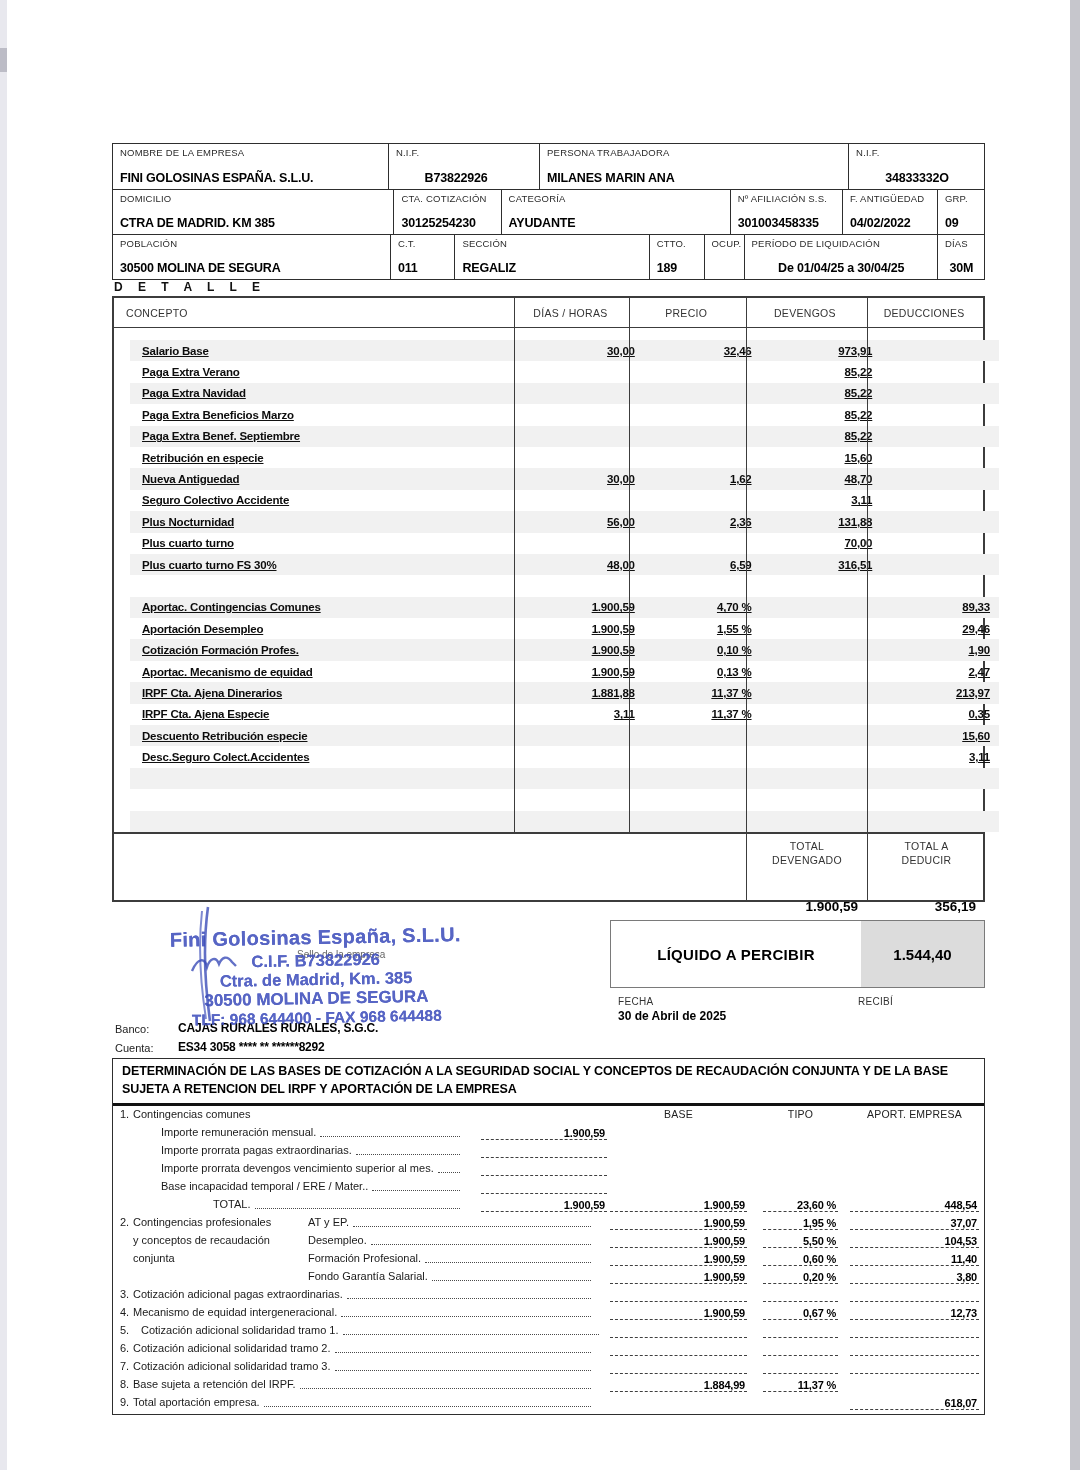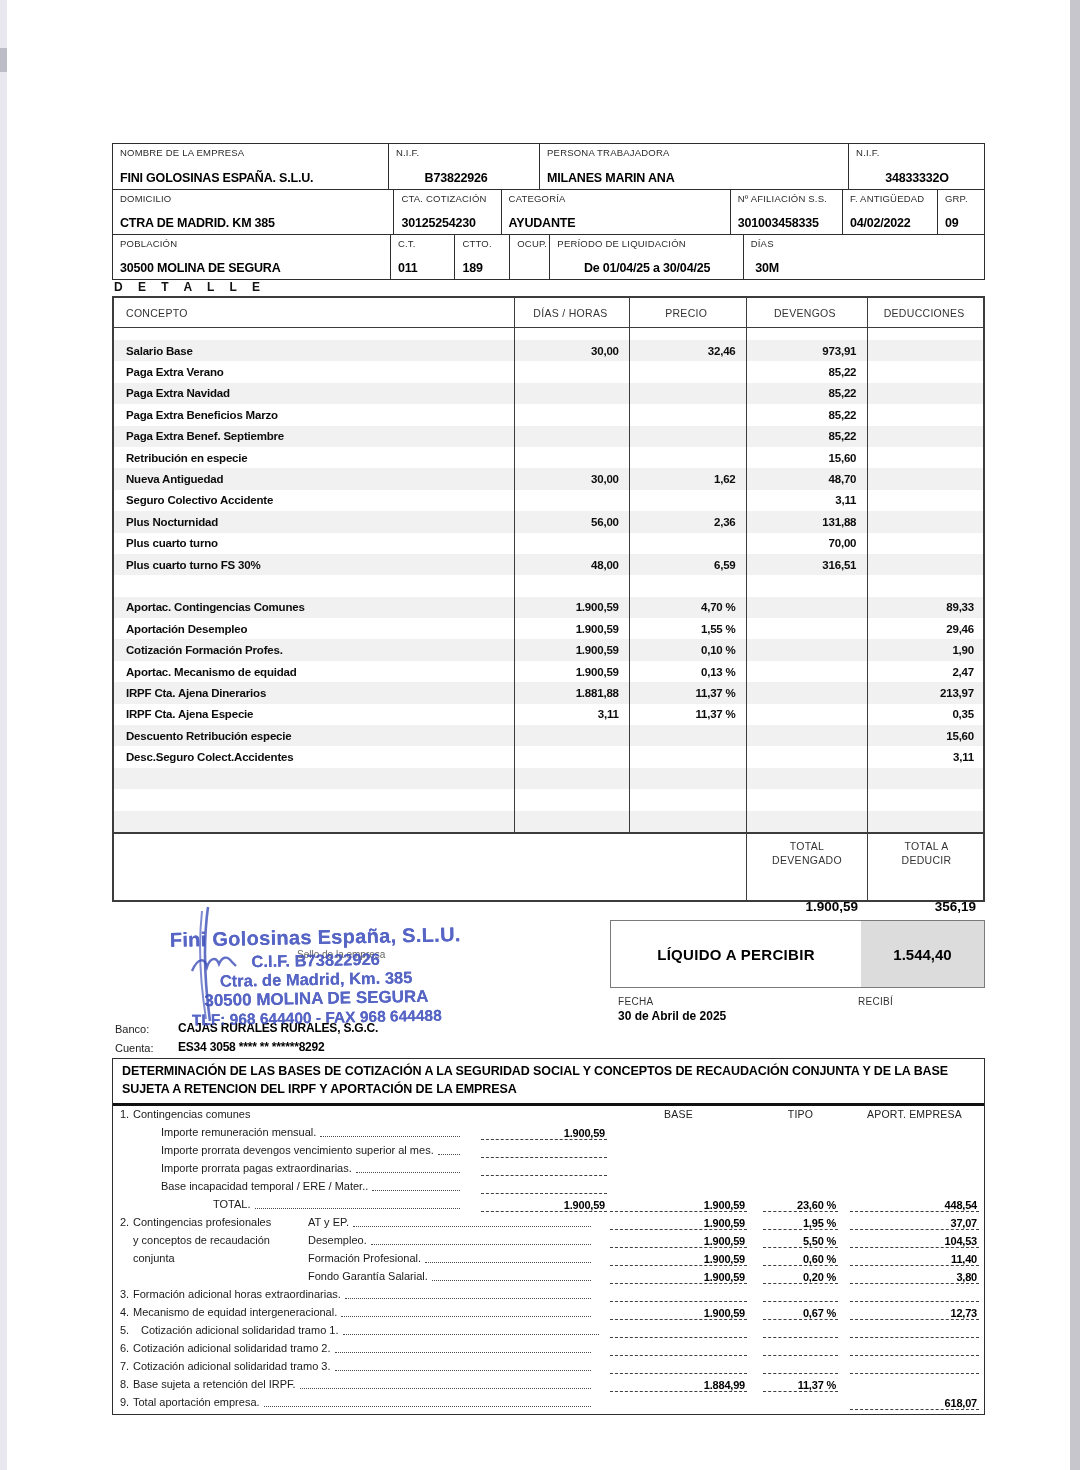--- a/index.html
+++ b/index.html
@@ -27,21 +27,21 @@
              letter-spacing:6px; color:#111; }
 
   
   .det-table { position:absolute; left:112px; top:296px; width:873px; height:606px;
                border:2px solid #3c3c3c; }
   .det-vline { position:absolute; top:0; width:1px; height:534px; background:#3c3c3c; z-index:3; }
   .det-rule  { position:absolute; top:534px; left:0; width:100%; height:1.5px; background:#3c3c3c; z-index:3; }
   .det-header { position:absolute; top:0; left:0; width:100%; height:30px; display:flex;
                 border-bottom:1px solid #3c3c3c; align-items:center; z-index:2; }
   .det-hcell { font-size:10.5px; color:#333; text-align:center; letter-spacing:.3px; }
-  .det-body { position:absolute; top:42px; left:0; width:100%; }
+  .det-body { position:absolute; top:42px; left:16px; width:100%;text-decoration:underline; }
   .det-row { height:21.4px; display:flex; align-items:center; }
   .det-row.odd { background:#f1f1f1; }
   .det-cell { font-size:11.5px; font-weight:bold; color:#0c0c0c; white-space:nowrap; letter-spacing:-.2px; }
   .det-cell.concepto { padding-left:12px; text-align:left; }
   .det-cell.num { text-align:right; padding-right:9px; }
   .det-totals { position:absolute; top:535px; bottom:0; display:flex; flex-direction:column; z-index:2;gap:32px; }
   .det-totals .tlabel { margin-top:7px; text-align:center; font-size:10.5px; color:#333;
                         line-height:1.3; letter-spacing:.3px; white-space:pre-line; }
   .det-totals .tvalue { margin-top:auto; margin-bottom:8px; text-align:right; padding-right:9px;
                         font-size:13.5px; font-weight:bold; color:#000; }
@@ -146,20 +146,24 @@
       </div>
       <div class="emp-row">
         <div class="emp-cell" style="width: 31.8%;">
           <div class="emp-label">POBLACIÓN</div>
           <div class="emp-value">30500 MOLINA DE SEGURA</div>
         </div>
         <div class="emp-cell" style="width: 7.4%;">
           <div class="emp-label">C.T.</div>
           <div class="emp-value">011</div>
         </div>
+        <div class="emp-cell" style="width: 22.3%;">
+          <div class="emp-label">SECCIÓN</div>
+          <div class="emp-value">REGALIZ</div>
+        </div>
         <div class="emp-cell" style="width: 6.3%;">
           <div class="emp-label">CTTO.</div>
           <div class="emp-value">189</div>
         </div>
         <div class="emp-cell" style="width: 4.6%;">
           <div class="emp-label">OCUP.</div>
           <div class="emp-value"></div>
         </div>
         <div class="emp-cell" style="width: 22.2%;">
           <div class="emp-label">PERÍODO DE LIQUIDACIÓN</div>
@@ -402,28 +406,28 @@
       </div>
       <div class="dt-row">
         <div class="dt-label" style="left: 48px; width: 302px;">
           <div class="txt">Importe remuneración mensual.</div>
           <div class="dt-leader"></div>
         </div>
         <div class="dt-slot dash" style="left: 368px; width: 126px;">1.900,59</div>
       </div>
       <div class="dt-row">
         <div class="dt-label" style="left: 48px; width: 302px;">
+          <div class="txt">Importe prorrata pagas extraordinarias.</div>
+          <div class="dt-leader"></div>
+        </div>
+        <div class="dt-slot dash" style="left: 368px; width: 126px;"></div>
+      </div>
+      <div class="dt-row">
+        <div class="dt-label" style="left: 48px; width: 302px;">
           <div class="txt">Importe prorrata devengos vencimiento superior al mes.</div>
-          <div class="dt-leader"></div>
-        </div>
-        <div class="dt-slot dash" style="left: 368px; width: 126px;"></div>
-      </div>
-      <div class="dt-row">
-        <div class="dt-label" style="left: 48px; width: 302px;">
-          <div class="txt">Importe prorrata pagas extraordinarias.</div>
           <div class="dt-leader"></div>
         </div>
         <div class="dt-slot dash" style="left: 368px; width: 126px;"></div>
       </div>
       <div class="dt-row">
         <div class="dt-label" style="left: 48px; width: 302px;">
           <div class="txt">Base incapacidad temporal / ERE / Mater..</div>
           <div class="dt-leader"></div>
         </div>
         <div class="dt-slot dash" style="left: 368px; width: 126px;"></div>
@@ -480,21 +484,21 @@
           <div class="txt">Fondo Garantía Salarial.</div>
           <div class="dt-leader"></div>
         </div>
         <div class="dt-slot dash" style="left: 497px; width: 137px;">1.900,59</div>
         <div class="dt-slot dash" style="left: 650px; width: 75px;">0,20 %</div>
         <div class="dt-slot dash" style="left: 737px; width: 129px;">3,80</div>
       </div>
       <div class="dt-row">
         <div class="dt-num">3.</div>
         <div class="dt-label" style="left: 20px; width: 461px;">
-          <div class="txt">Formación adicional horas extraordinarias.</div>
+          <div class="txt">Cotización adicional pagas extraordinarias.</div>
           <div class="dt-leader"></div>
         </div>
         <div class="dt-slot dash" style="left: 497px; width: 137px;"></div>
         <div class="dt-slot dash" style="left: 650px; width: 75px;"></div>
         <div class="dt-slot dash" style="left: 737px; width: 129px;"></div>
       </div>
       <div class="dt-row">
         <div class="dt-num">4.</div>
         <div class="dt-label" style="left: 20px; width: 461px;">
           <div class="txt">Mecanismo de equidad intergeneracional.</div>

